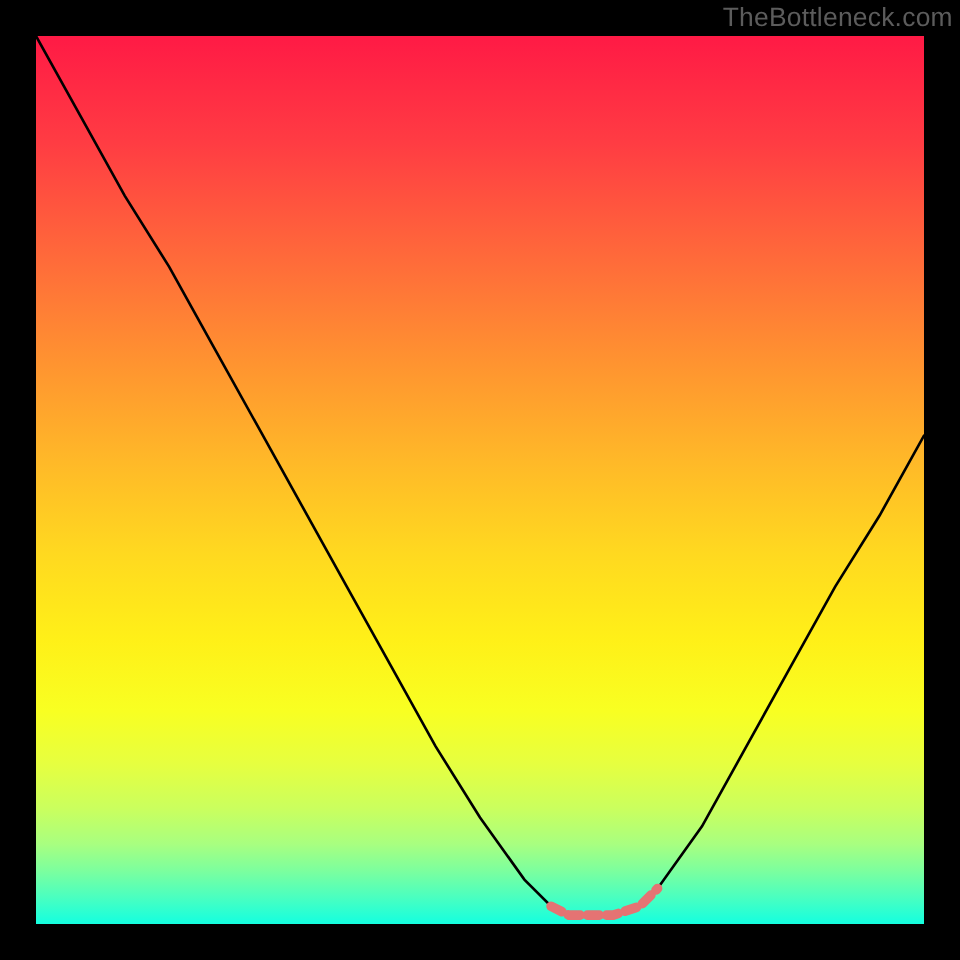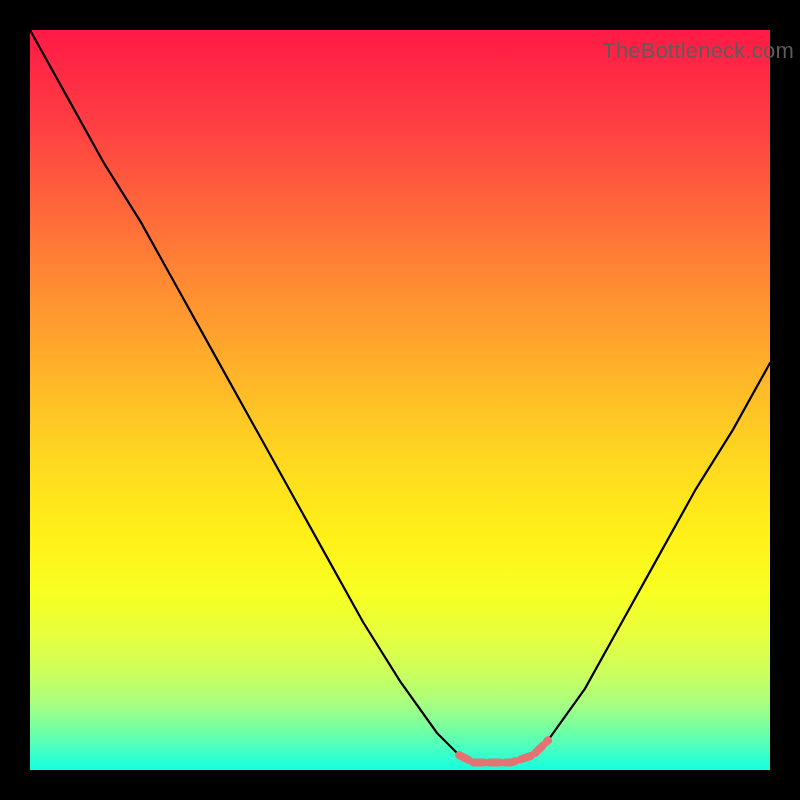--- a/index.html
+++ b/index.html
@@ -12,21 +12,20 @@
   }
   .watermark {
     position: absolute;
     top: 2px;
     right: 6px;
     font-family: Arial, sans-serif;
     font-size: 22px;
     color: #5c5c5c;
     letter-spacing: 0.2px;
     z-index: 10;
-    margin-top: 36px;
   }
   .gradient-box {
     position: absolute;
     left: 30px;
     top: 30px;
     width: 740px;
     height: 740px;
     background: linear-gradient(to bottom,
       #ff1a45 0%,
       #ff3c43 12%,

